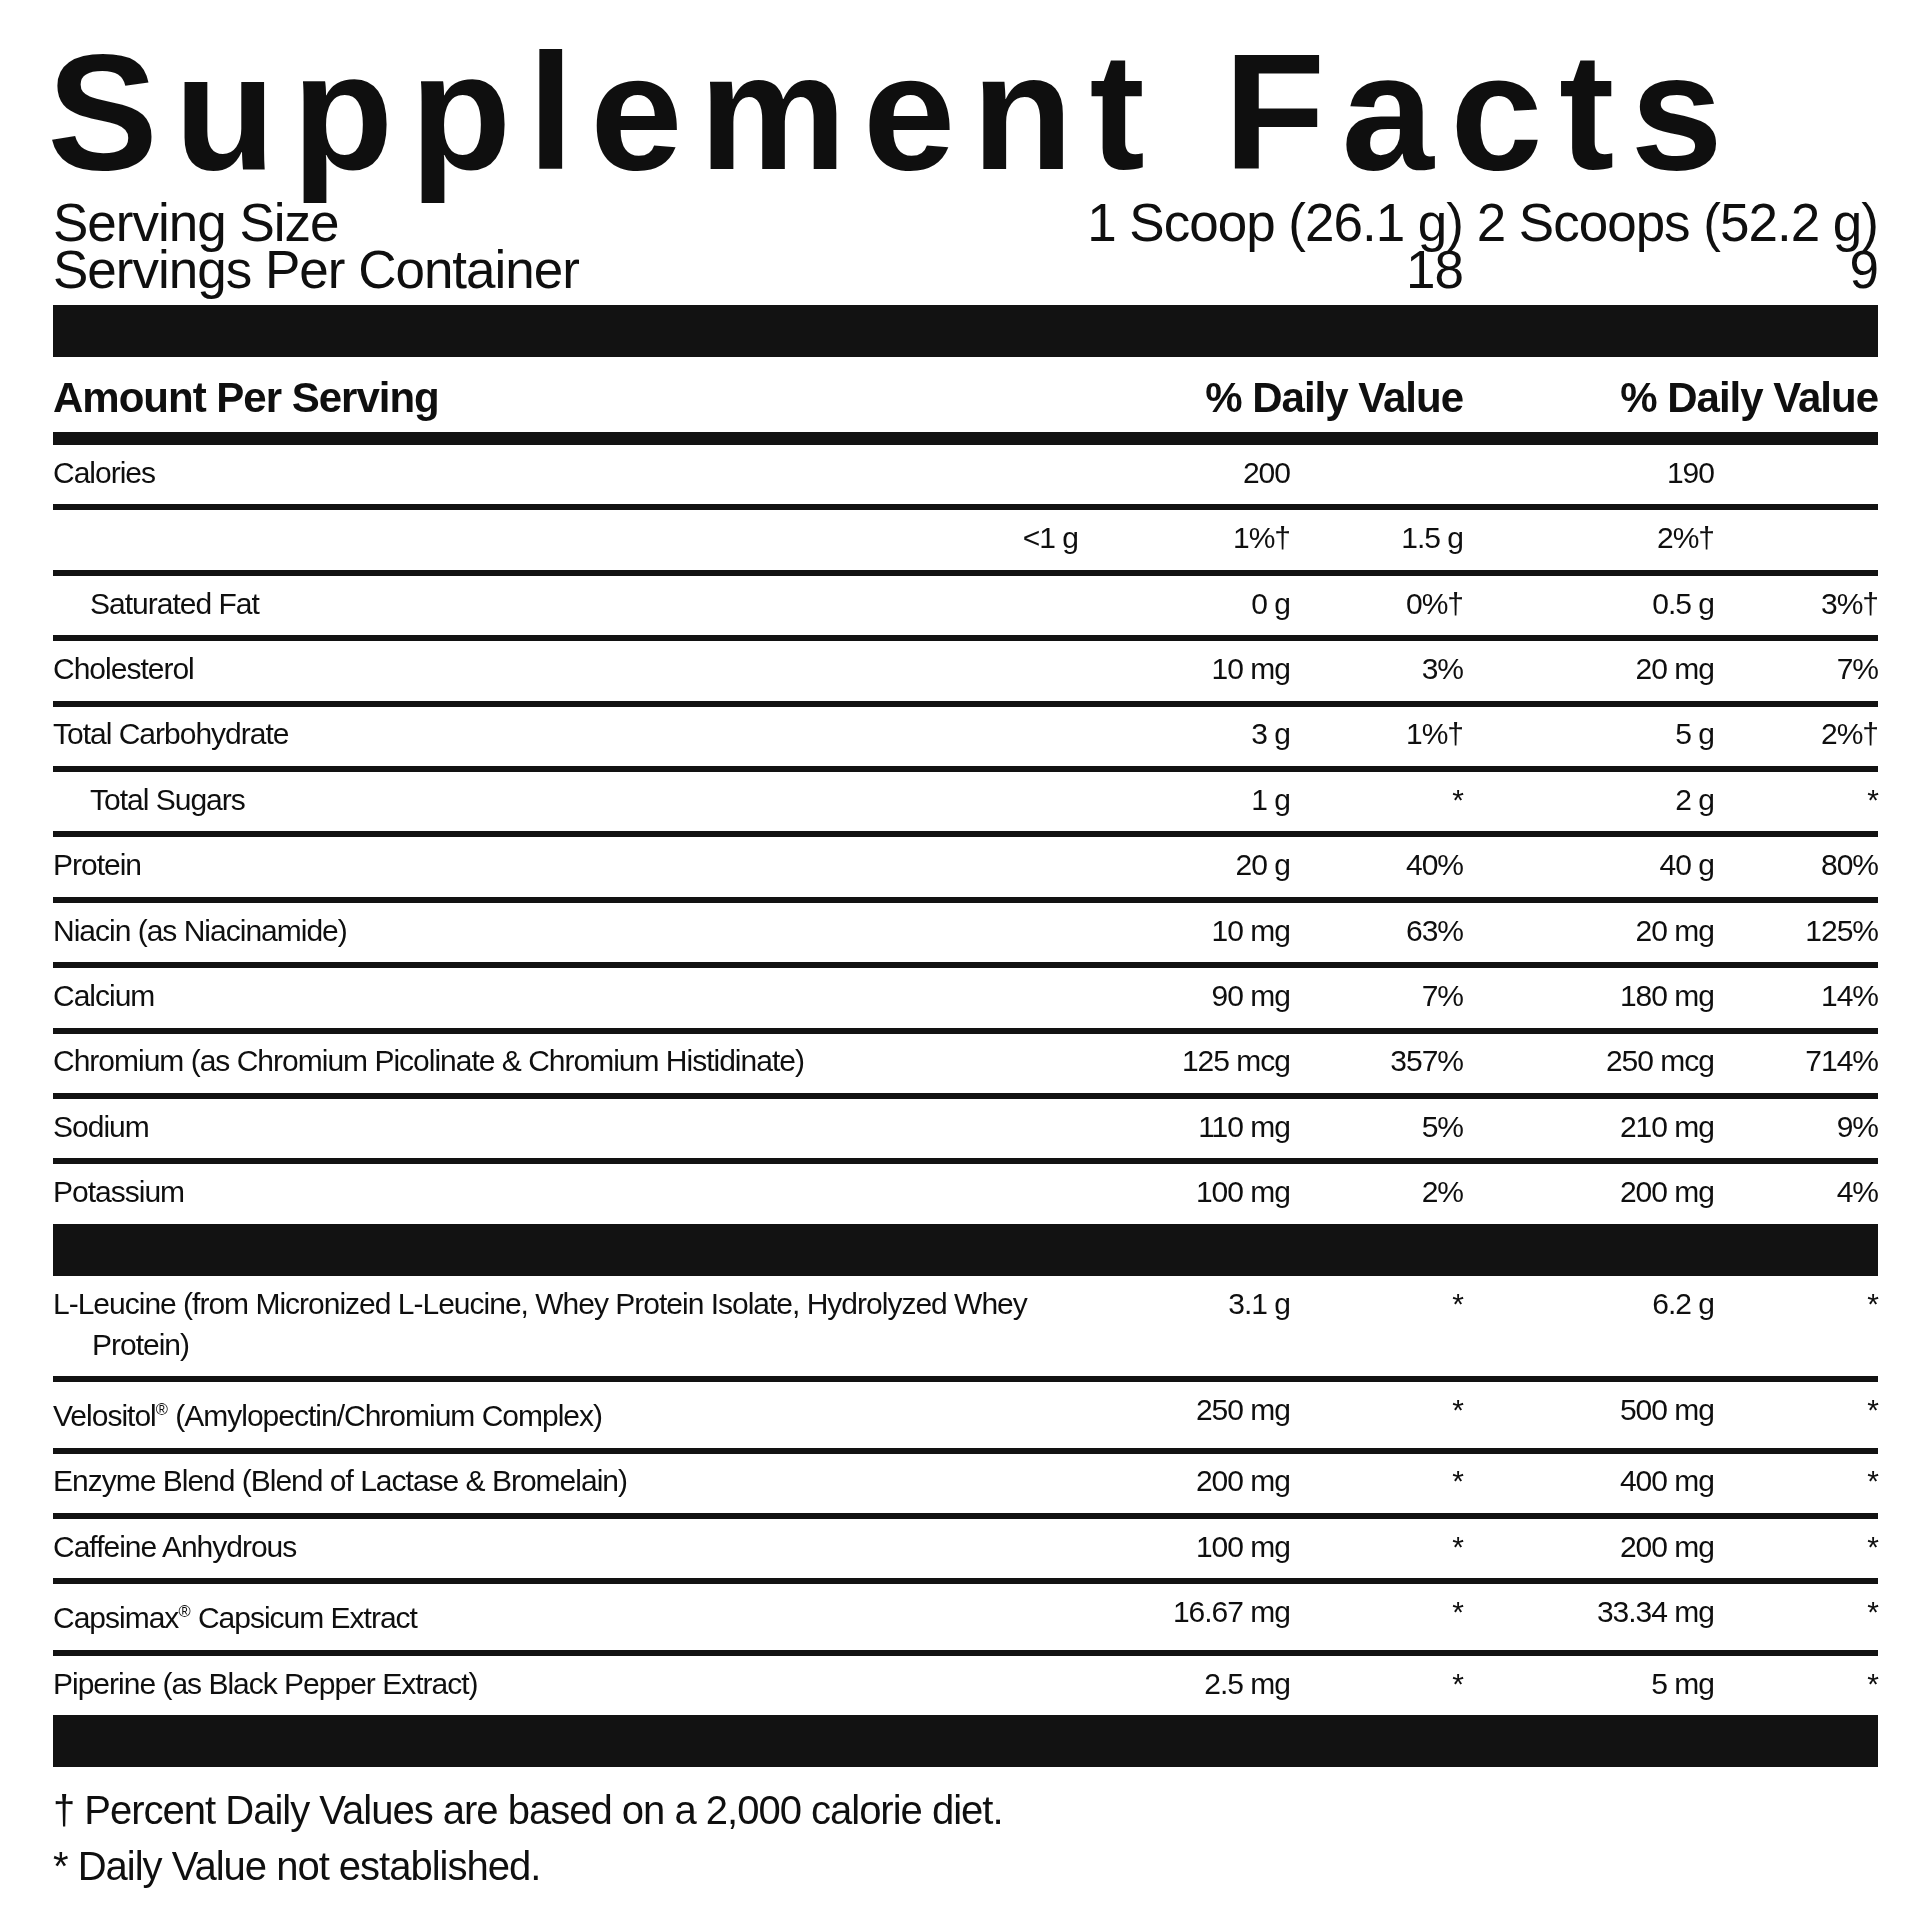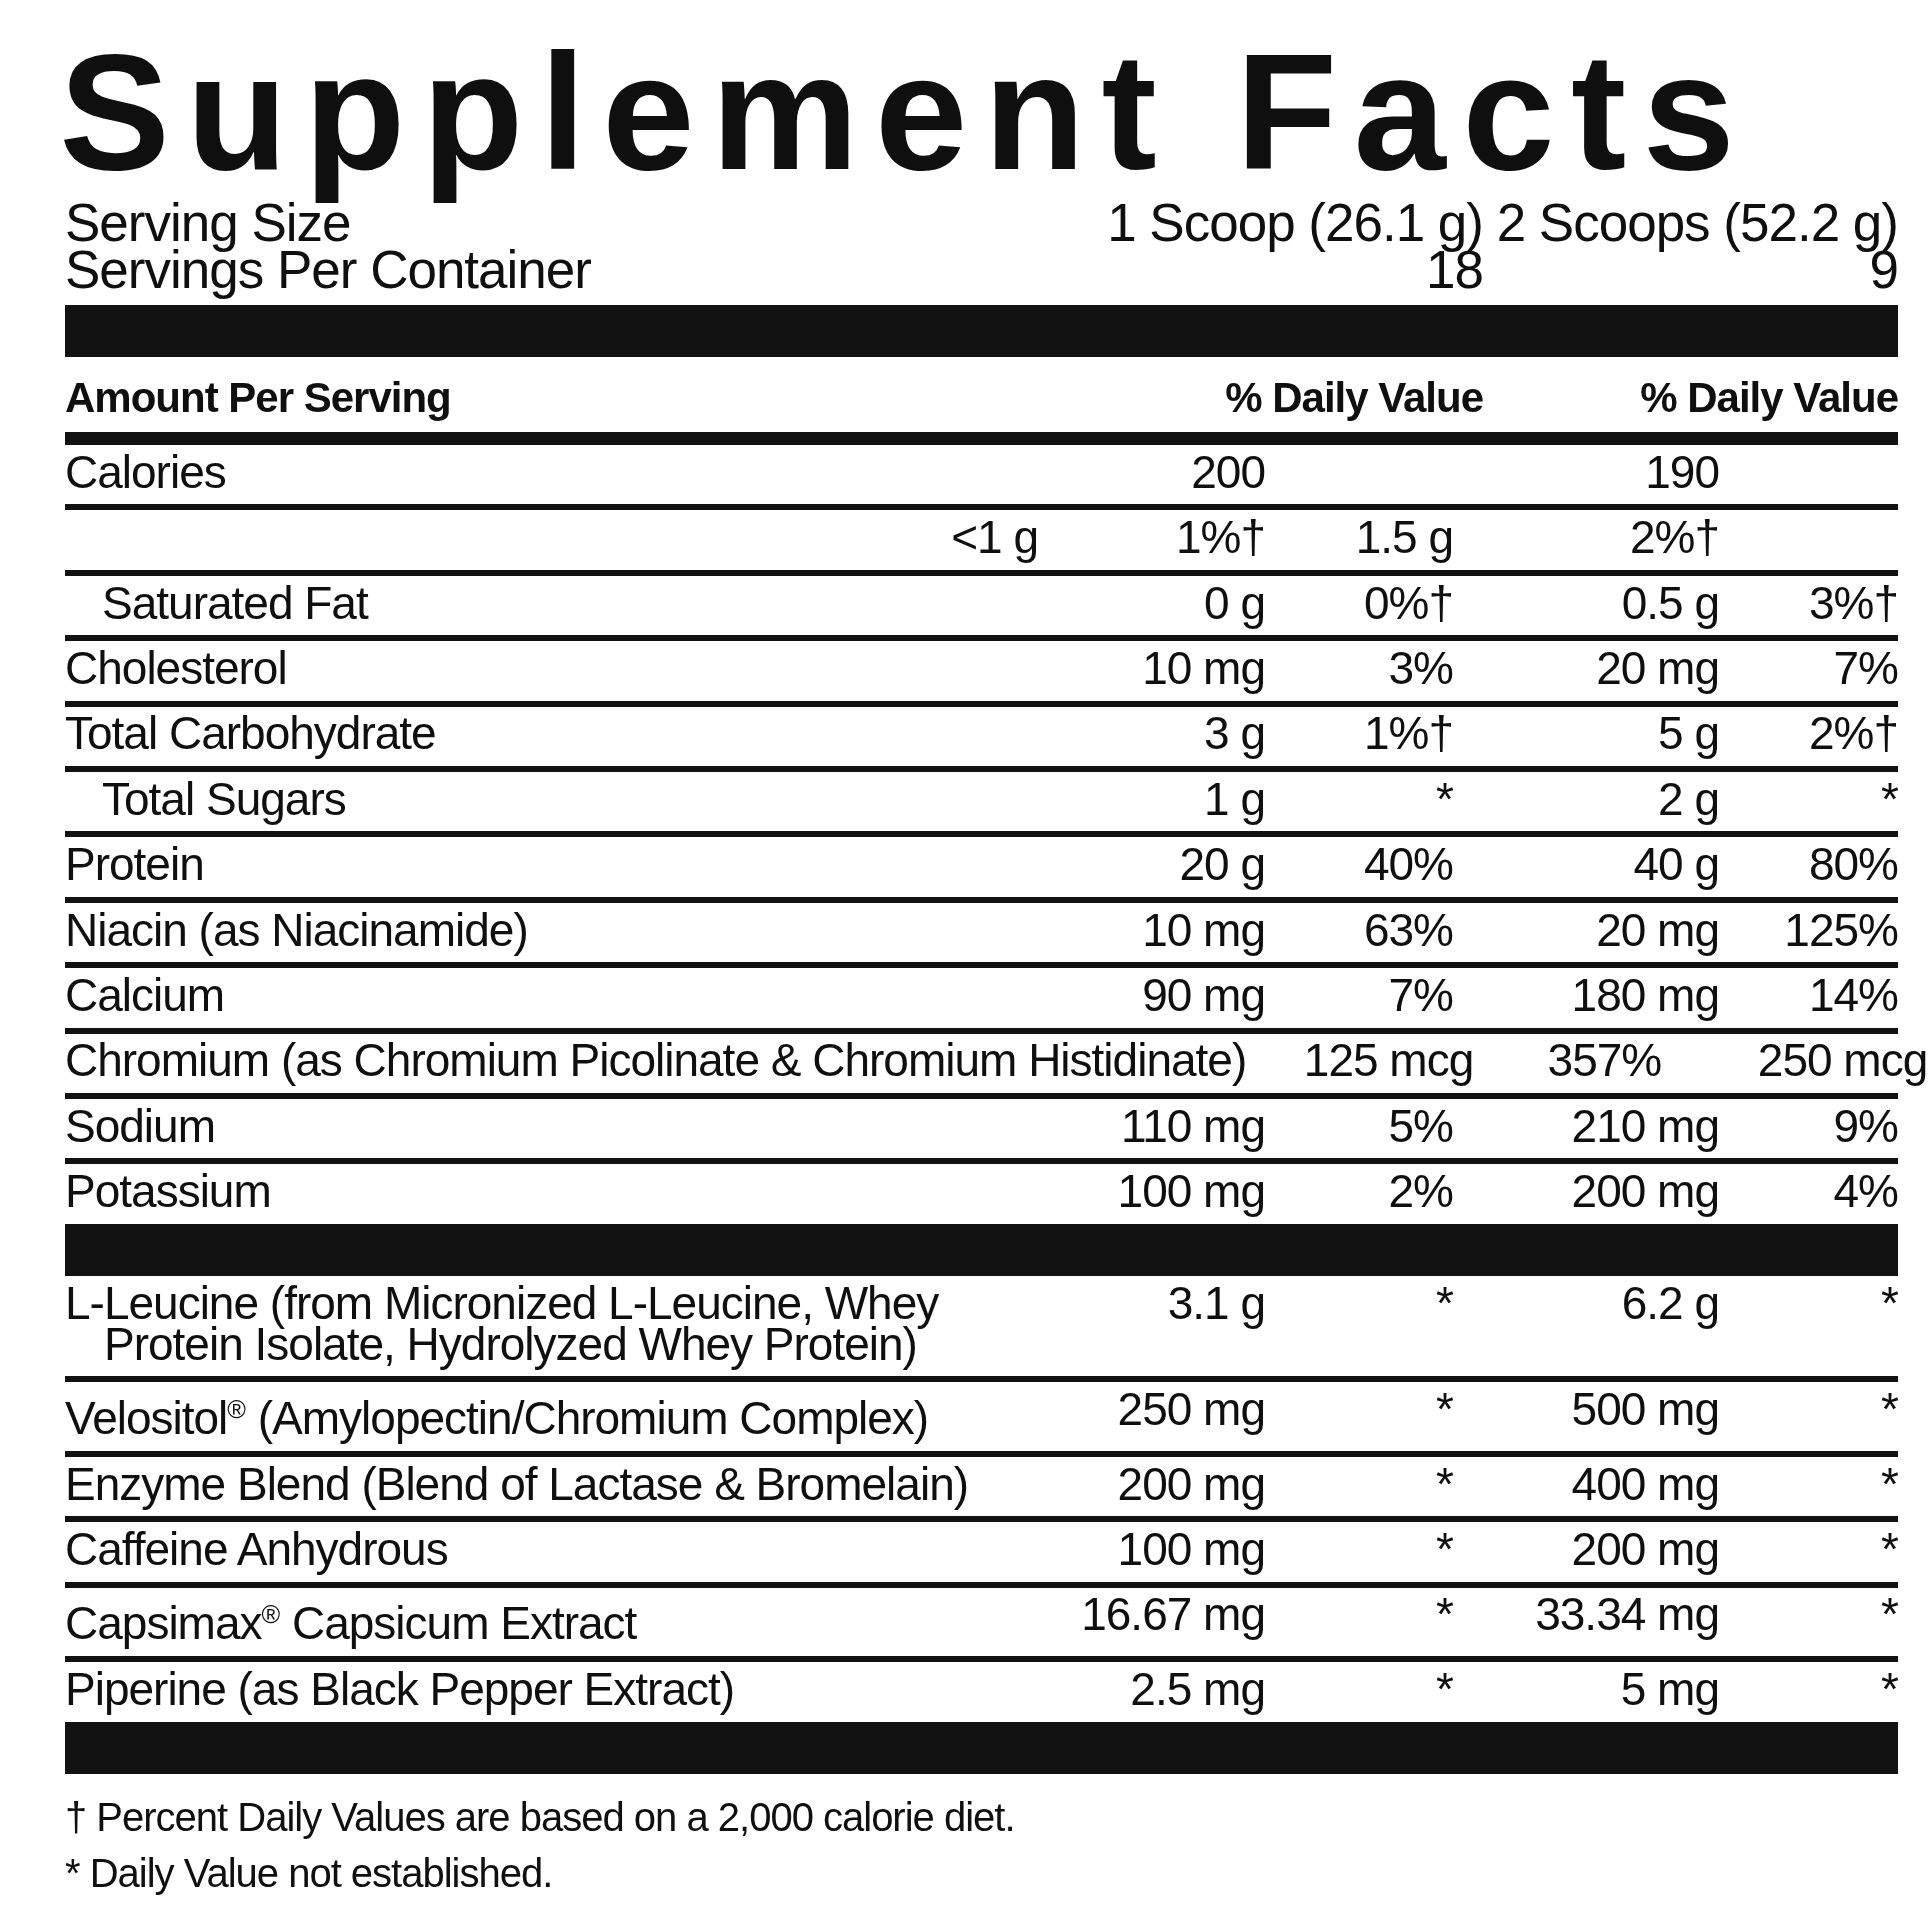--- a/index.html
+++ b/index.html
@@ -8,22 +8,21 @@
     background: #ffffff;
     color: #0f0f0f;
     font-family: "Liberation Sans", sans-serif;
   }
   body {
     width: 1931px;
     height: 1931px;
     overflow: hidden;
   }
   .label {
-    padding: 0 33px;
-    margin-left: 32px;
+    padding: 0 53px;
   }
   .title {
     font-size: 166px;
     font-weight: bold;
     letter-spacing: 16.4px;
     line-height: 1.0;
     margin: 29px 0 3.9px -5.8px;
     white-space: nowrap;
   }
   .serving-line {
@@ -48,25 +47,24 @@
     padding: 16.4px 0 9.7px 0;
   }
   .hdr-row .v { text-align: right; }
   .thick-rule {
     height: 13.5px;
     background: #121212;
   }
   .section .row {
     display: grid;
     grid-template-columns: 1fr 212px 173px 251px 164px;
-    font-size: 46px;
+    font-size: 30px;
     line-height: 41px;
     letter-spacing: -1px;
     padding: 6.8px 0 11.6px 0;
-    gap: 15px;
   }
   .section .row + .row {
     border-top: 6.8px solid #121212;
   }
   .cell.val { text-align: right; white-space: nowrap; }
   .cell.name { white-space: nowrap; }
   .cell.name.wrap {
     white-space: normal;
     padding-left: 39px;
     text-indent: -39px;

